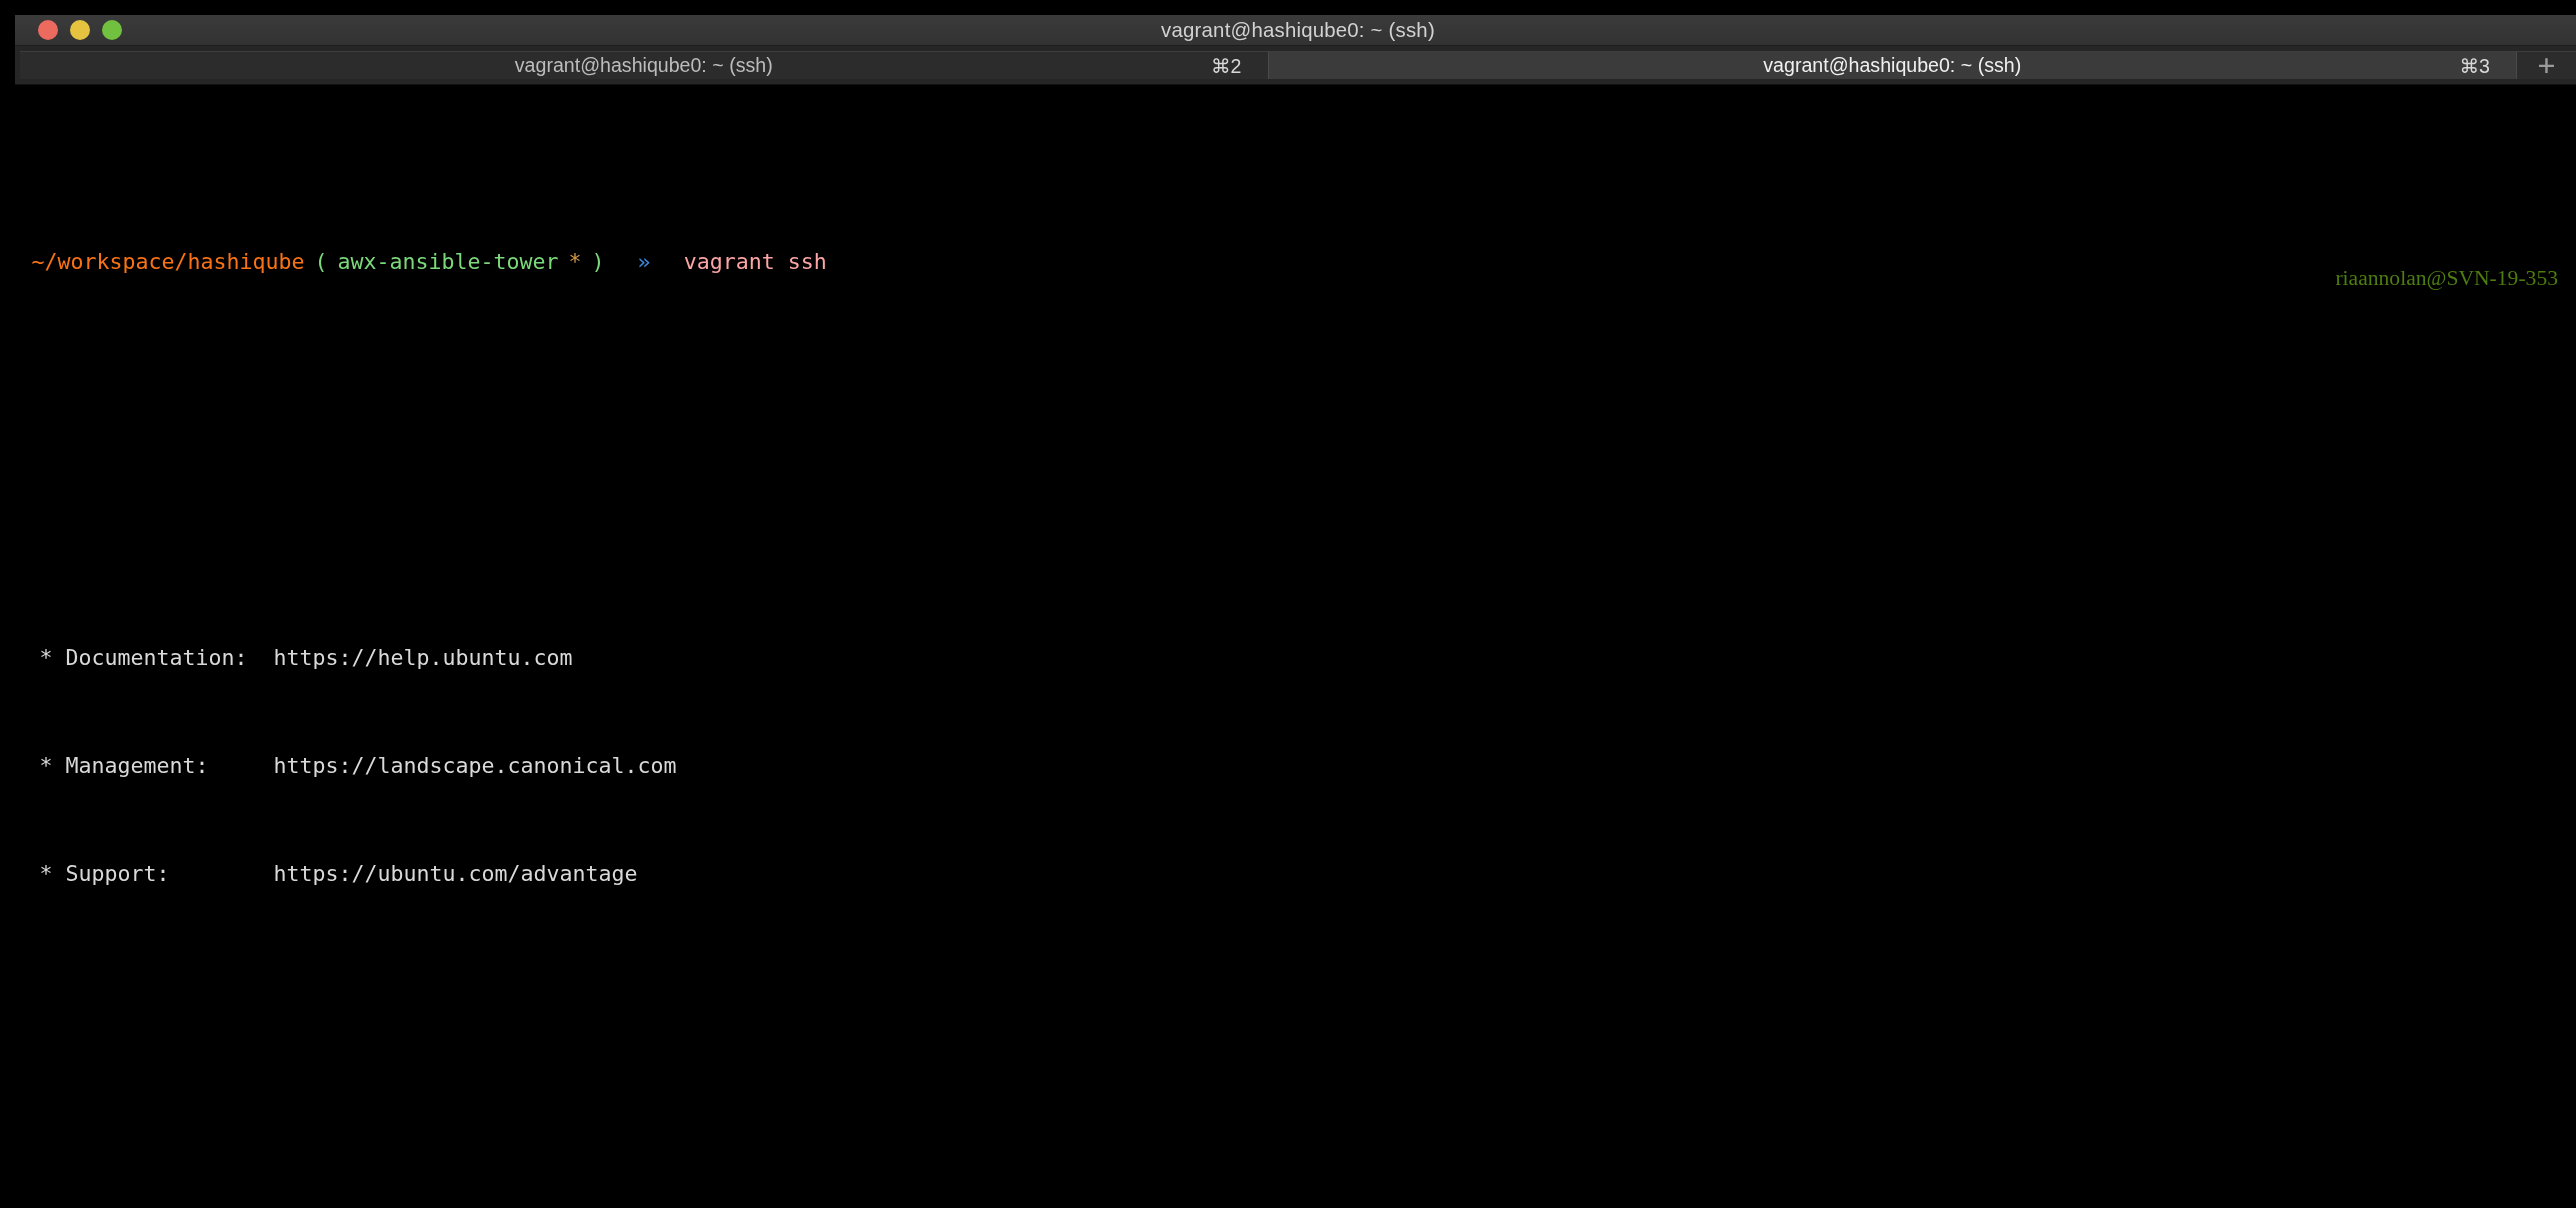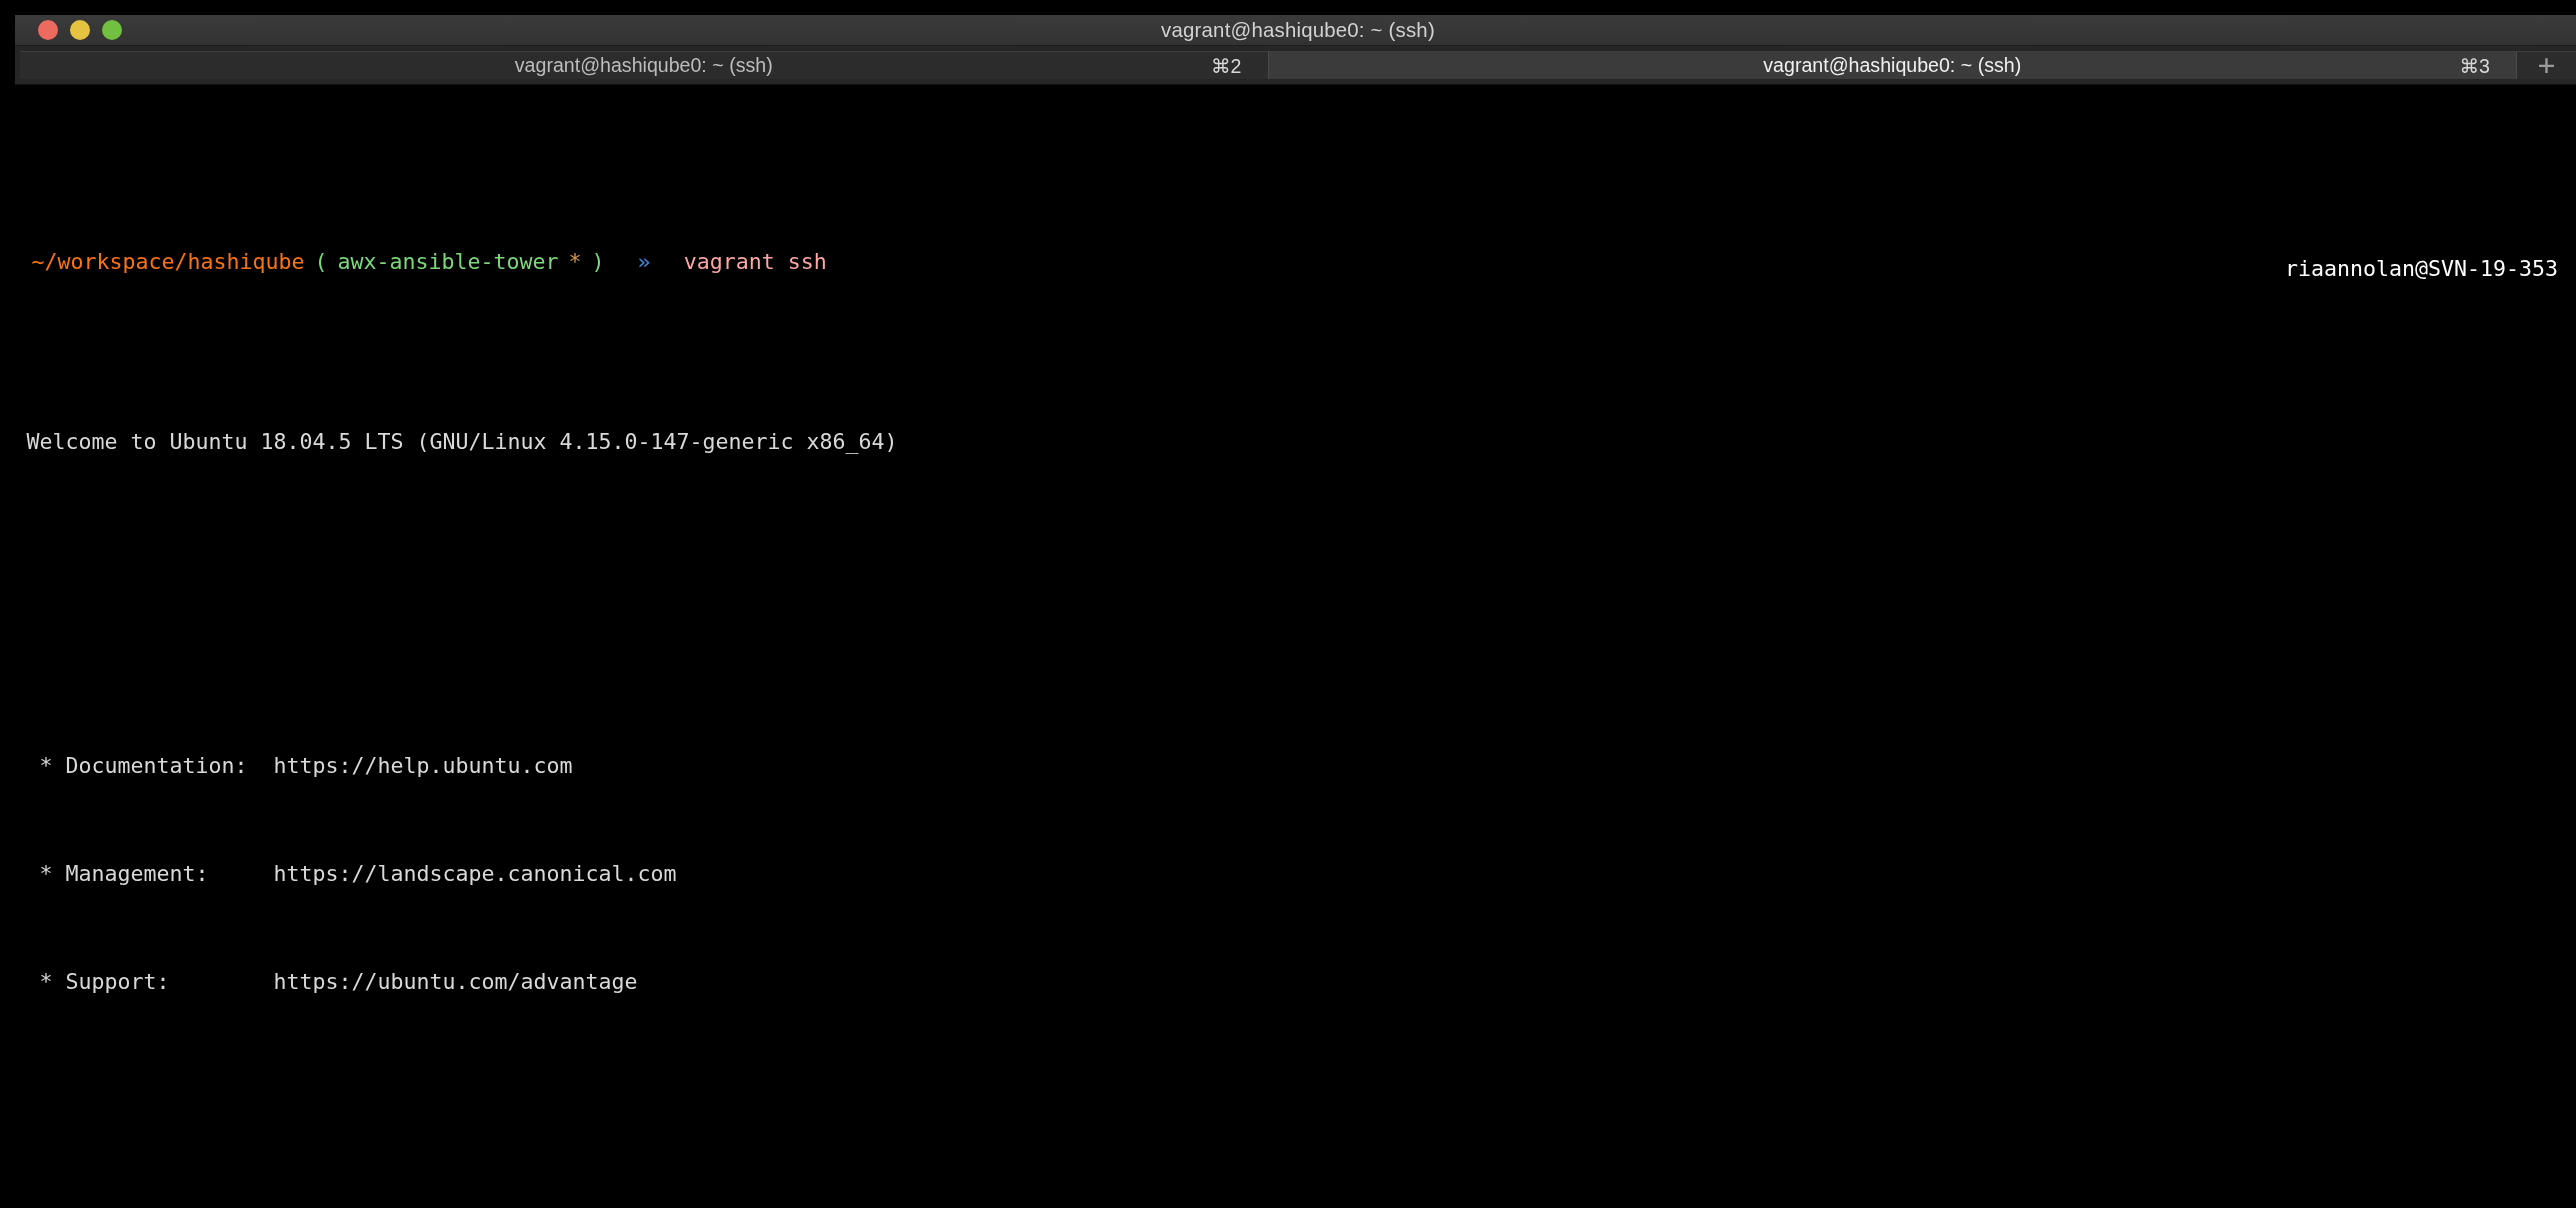--- a/index.html
+++ b/index.html
@@ -77,22 +77,23 @@
     font-size:21.6px;
     line-height:36px;
     white-space:pre;
     color:#d9d9d9;
     padding-left:6.5px;
   }
   .row { position:relative; height:36px; }
   .blank { height:36px; }
 
   .hostinfo {
-    position:absolute; right:13px; top:7px;
-    color:#ffffff;
+    position:absolute; right:13px; top:16px;
+    color:#4d7c0f;
+    font-family:Liberation Serif, serif;
   }
 
   
   .c-blue   { color:#f97316; }
   .c-green  { color:#7bd87b; }
   .c-orange { color:#d79a4a; }
   .c-arrow  { color:#3c86d8; }
   .c-white  { color:#fca5a5; }
 </style>
 </head>
@@ -127,21 +128,20 @@
     </div>
   </div>
 
   <div class="terminal">
     <div class="screen">
 
       
       <div class="row"><span class="c-blue">~/workspace/hashiqube</span><span class="c-green">(</span><span class="c-green">awx-ansible-tower</span><span class="c-orange">*</span><span class="c-green">)</span><span class="c-white"> </span><span class="c-arrow">»</span><span class="c-white"> </span><span class="c-white">vagrant ssh</span><span class="hostinfo">riaannolan@SVN-19-353</span></div>
 
       
-      <div class="row">Welcome to Ubuntu 18.04.5 LTS (GNU/Linux 4.15.0-147-generic x86_64)</div>
 
       <div class="blank"></div>
 
       
       <div class="row"> * Documentation:  https://help.ubuntu.com</div>
       <div class="row"> * Management:     https://landscape.canonical.com</div>
       <div class="row"> * Support:        https://ubuntu.com/advantage</div>
 
       <div class="blank"></div>
 

